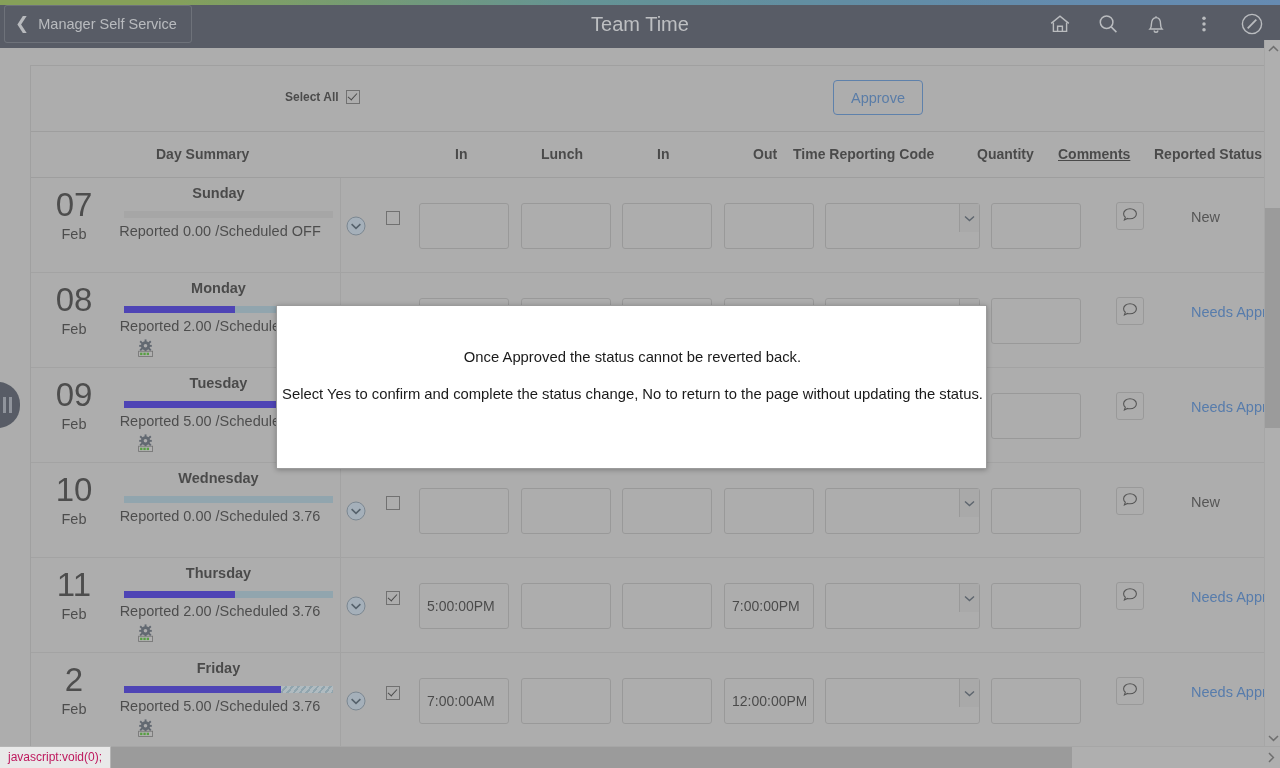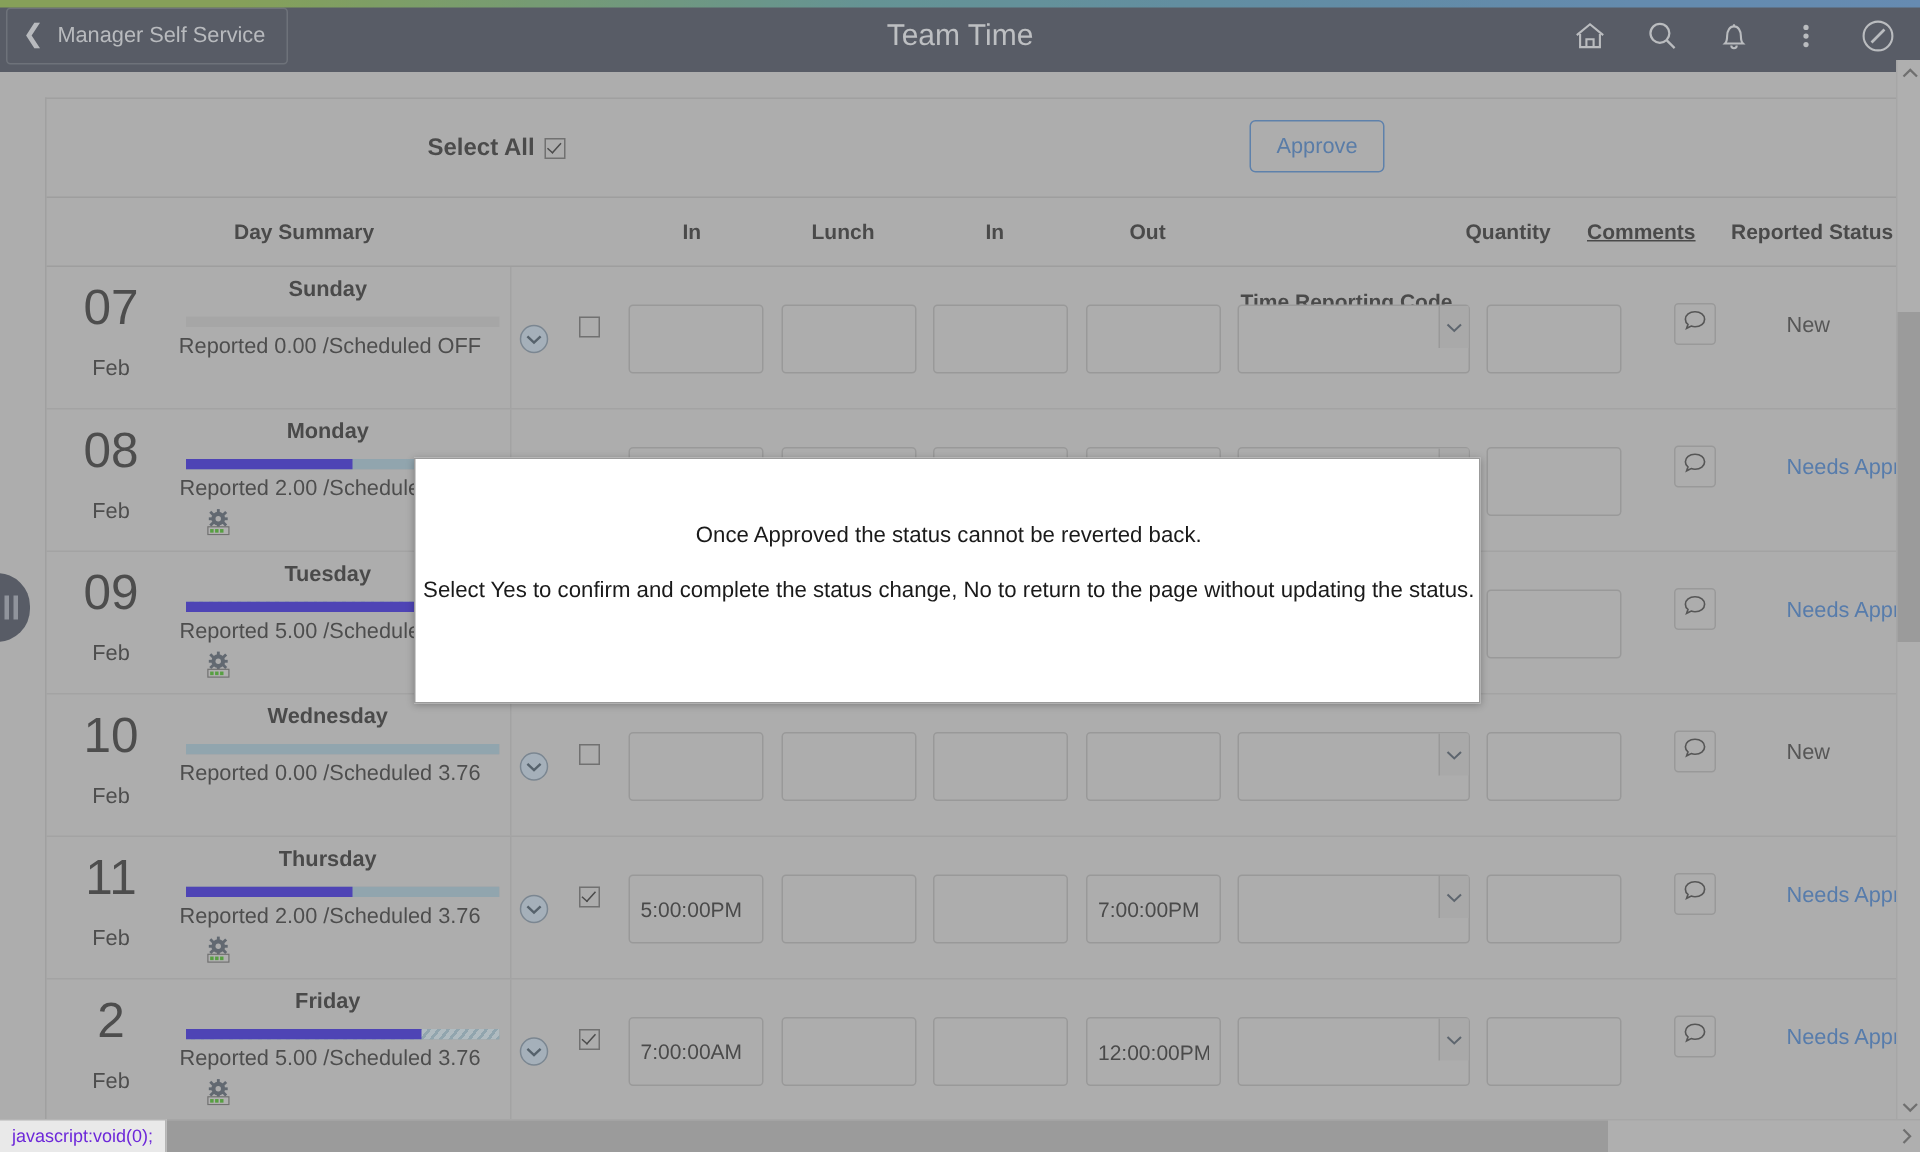--- a/index.html
+++ b/index.html
@@ -85,21 +85,21 @@
 
   
   #toolbar {
     position: relative;
     height: 66px;
     border-bottom: 1px solid #aeaeae;
   }
   #select-all {
     position: absolute; left: 254px; top: 24px;
     display: flex; align-items: center; gap: 7px;
-    font-size: 16px; font-weight: bold; color: #3b3b3b;
+    font-size: 12px; font-weight: bold; color: #3b3b3b;
     cursor: pointer;
   }
   .cbx {
     width: 14px; height: 14px;
     border: 1px solid #6f6f6f;
     background: #c3c3c3;
     display: inline-block;
     position: relative;
   }
   .cbx.checked::after {
@@ -145,21 +145,21 @@
     width: 310px; height: 100%;
     border-right: 1px solid #b4b4b4;
   }
   .daynum {
     position: absolute; left: 12px; top: 8px;
     width: 62px; text-align: center;
     font-size: 33px; color: #3e3e3e; font-weight: 300;
     font-family: "Liberation Sans", sans-serif;
   }
   .daymon {
-    position: absolute; left: 12px; top: 60px;
+    position: absolute; left: 12px; top: 48px;
     width: 62px; text-align: center;
     font-size: 14.5px; color: #3e3e3e;
   }
   .dayname {
     position: absolute; left: 80px; top: 7px;
     width: 215px; text-align: center;
     font-size: 14.5px; font-weight: bold; color: #3a3a3a;
   }
   .bar-wrap {
     position: absolute; left: 93px; top: 33px;
@@ -342,21 +342,21 @@
     display: flex; align-items: center; justify-content: center;
     cursor: pointer;
   }
   #statusbar {
     position: absolute; left: 0; bottom: 0;
     height: 22px;
     padding: 0 8px;
     background: #e9e9e9;
     border-right: 1px solid #b5b5b5;
     border-top: 1px solid #b5b5b5;
-    color: #6d28d9;
+    color: #be185d;
     font-size: 12px;
     line-height: 21px;
     z-index: 90;
     white-space: nowrap;
   }
 </style>
 </head>
 <body>
 
 <div id="content">
@@ -369,21 +369,21 @@
       </div>
       <button id="approve-btn">Approve</button>
     </div>
 
     <div id="col-head">
         <div class="ch" style="left: 125px;">Day Summary</div>
         <div class="ch" style="left: 424px;">In</div>
         <div class="ch" style="left: 510px;">Lunch</div>
         <div class="ch" style="left: 626px;">In</div>
         <div class="ch" style="left: 722px;">Out</div>
-        <div class="ch" style="left: 796px; margin-top: 47px;">Time Reporting Code</div>
+        <div class="ch" style="left: 762px;">Time Reporting Code</div>
         <div class="ch" style="left: 946px;">Quantity</div>
         <div class="ch" style="left: 1027px; text-decoration: underline;">Comments</div>
         <div class="ch" style="left: 1123px;">Reported Status</div>
       </div>
 
     <div id="rows">
         <div class="row">
           <div class="row-left">
             <div class="daynum">07</div>
             <div class="daymon">Feb</div>

